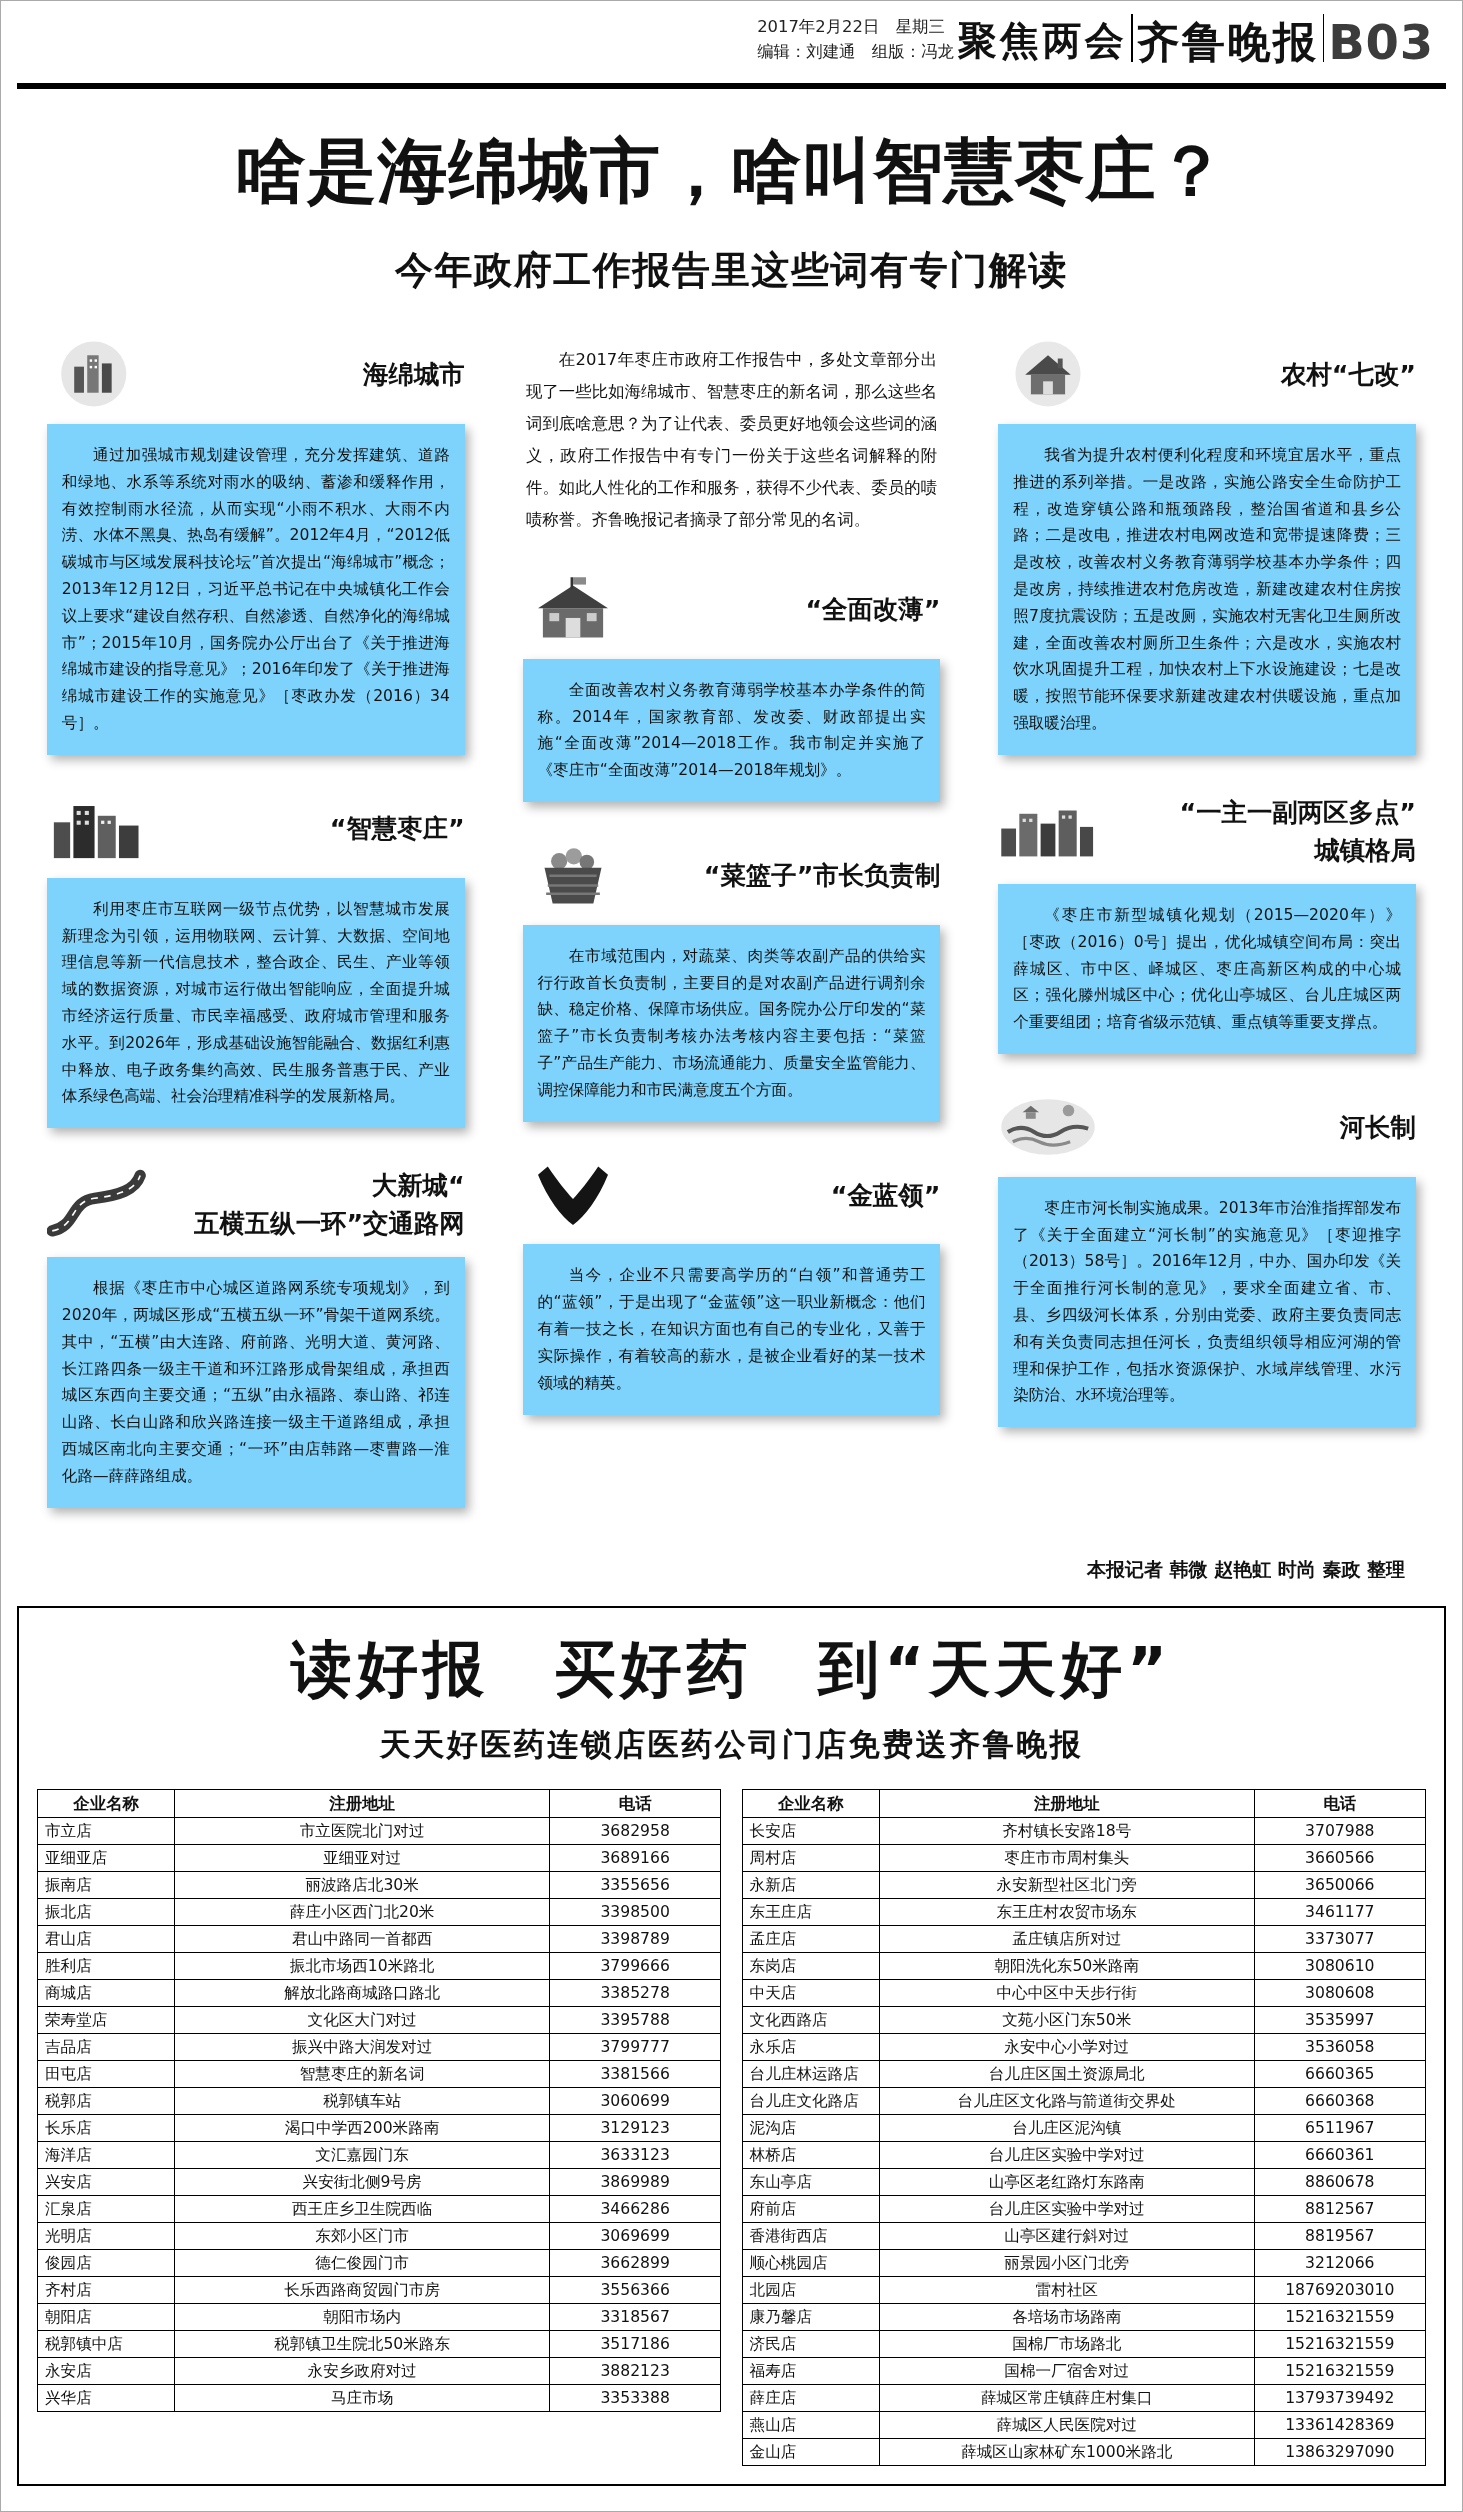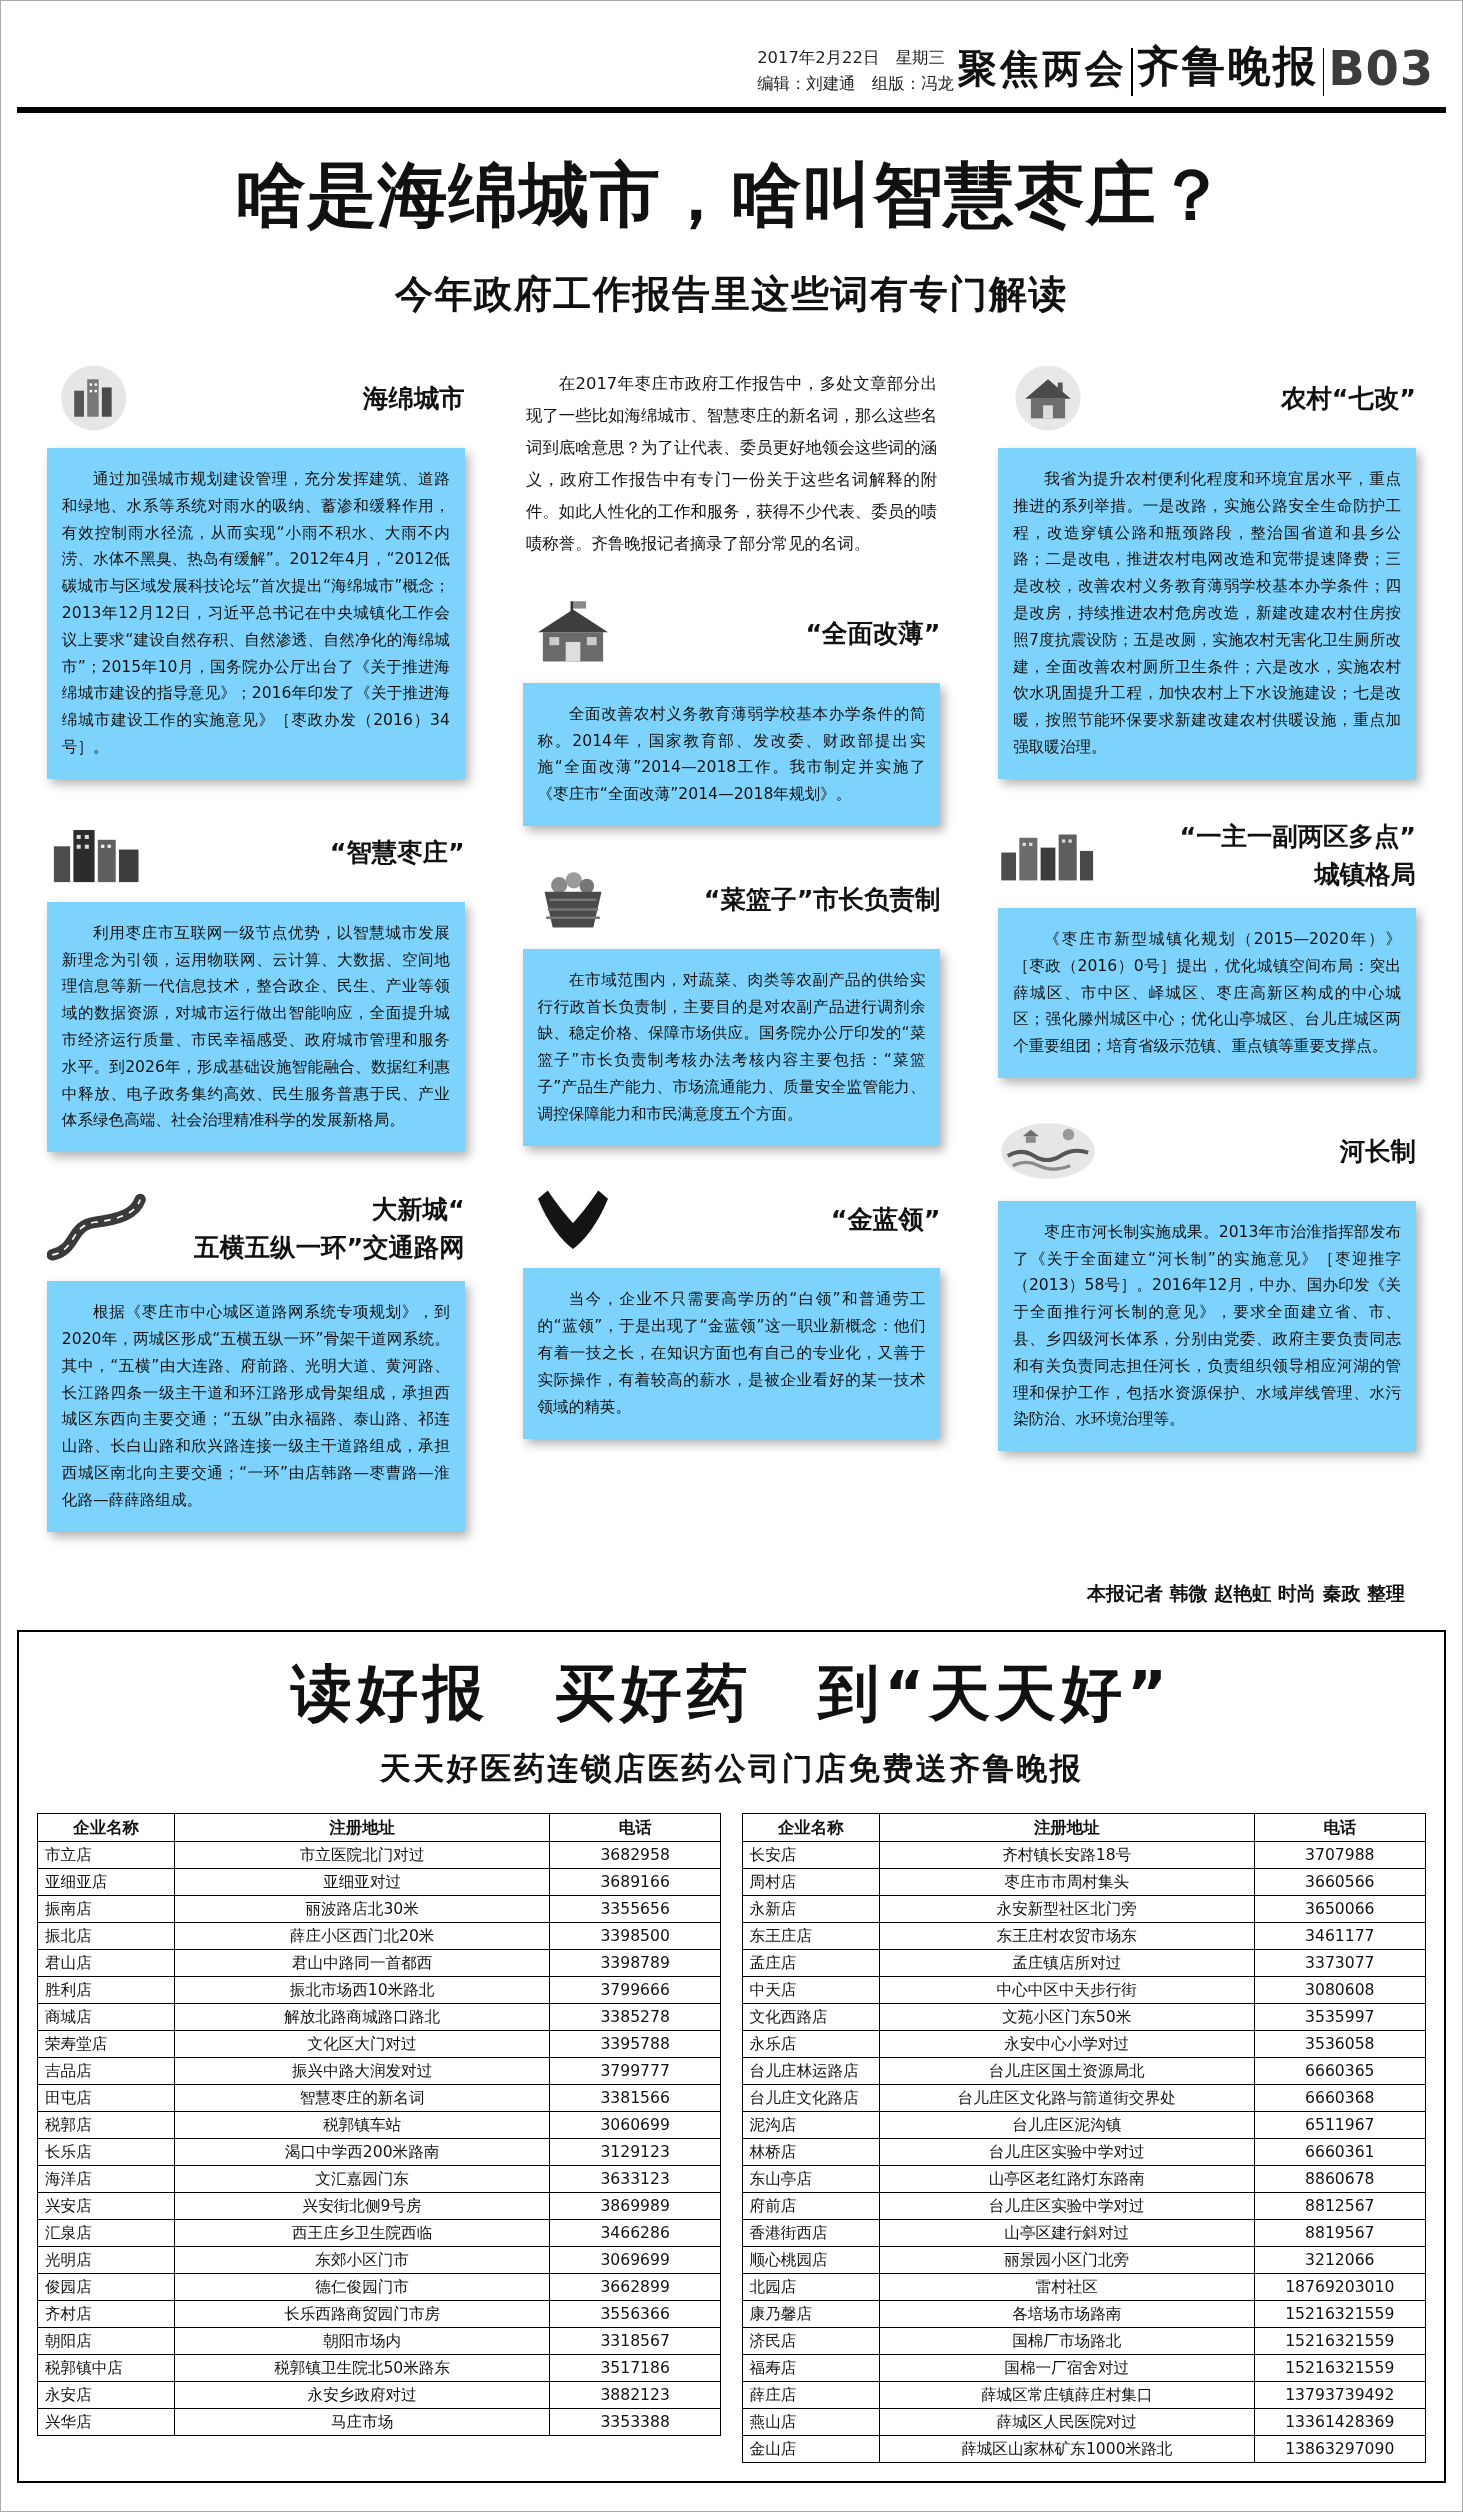--- a/index.html
+++ b/index.html
@@ -1,21 +1,21 @@
 <!DOCTYPE html>
 <html style="font-size:13px"><head>
 <meta charset="utf-8">
 <style>
   *{margin:0;padding:0;box-sizing:border-box;}
   html,body{background:#8f8f8f;}
   body{font-family:"DejaVu Sans",sans-serif;color:#111;}
   .page{width:1463px;height:2512px;background:#fff;margin:0 auto;position:relative;overflow:hidden;border:0.8px solid #aaa;}
 
   
-  .masthead{display:flex;justify-content:flex-end;align-items:flex-end;gap:4px;padding:13px 28px 8.2px 0;margin-top:24px;}
+  .masthead{display:flex;justify-content:flex-end;align-items:flex-start;gap:4px;padding:13px 28px 8.2px 0;}
   .mast-meta{font-size:16.4px;line-height:1.55;color:#222;text-align:left;}
   .mast-section{font-size:39px;font-weight:900;letter-spacing:3.3px;}
   .vrule{width:1.6px;height:48px;background:#000;flex:0 0 auto;}
   .mast-logo{font-size:43px;font-weight:900;font-family:"DejaVu Serif",serif;letter-spacing:2.5px;}
   .mast-page{font-size:48px;font-weight:700;color:#3c3c3c;letter-spacing:0.8px;}
   .top-rule{height:5.7px;background:#000;margin:3.3px 16.4px 0;}
 
   
   .headline{text-align:center;margin-top:36px;}
   .headline h1{font-size:70px;font-weight:900;letter-spacing:0.8px;}
@@ -395,20 +395,25 @@
               <td class="col-name">东王庄店</td>
               <td class="col-addr">东王庄村农贸市场东</td>
               <td class="col-phone">3461177</td>
             </tr>
             <tr>
               <td class="col-name">孟庄店</td>
               <td class="col-addr">孟庄镇店所对过</td>
               <td class="col-phone">3373077</td>
             </tr>
             <tr>
+              <td class="col-name">东岗店</td>
+              <td class="col-addr">朝阳洗化东50米路南</td>
+              <td class="col-phone">3080610</td>
+            </tr>
+            <tr>
               <td class="col-name">中天店</td>
               <td class="col-addr">中心中区中天步行街</td>
               <td class="col-phone">3080608</td>
             </tr>
             <tr>
               <td class="col-name">文化西路店</td>
               <td class="col-addr">文苑小区门东50米</td>
               <td class="col-phone">3535997</td>
             </tr>
             <tr>

